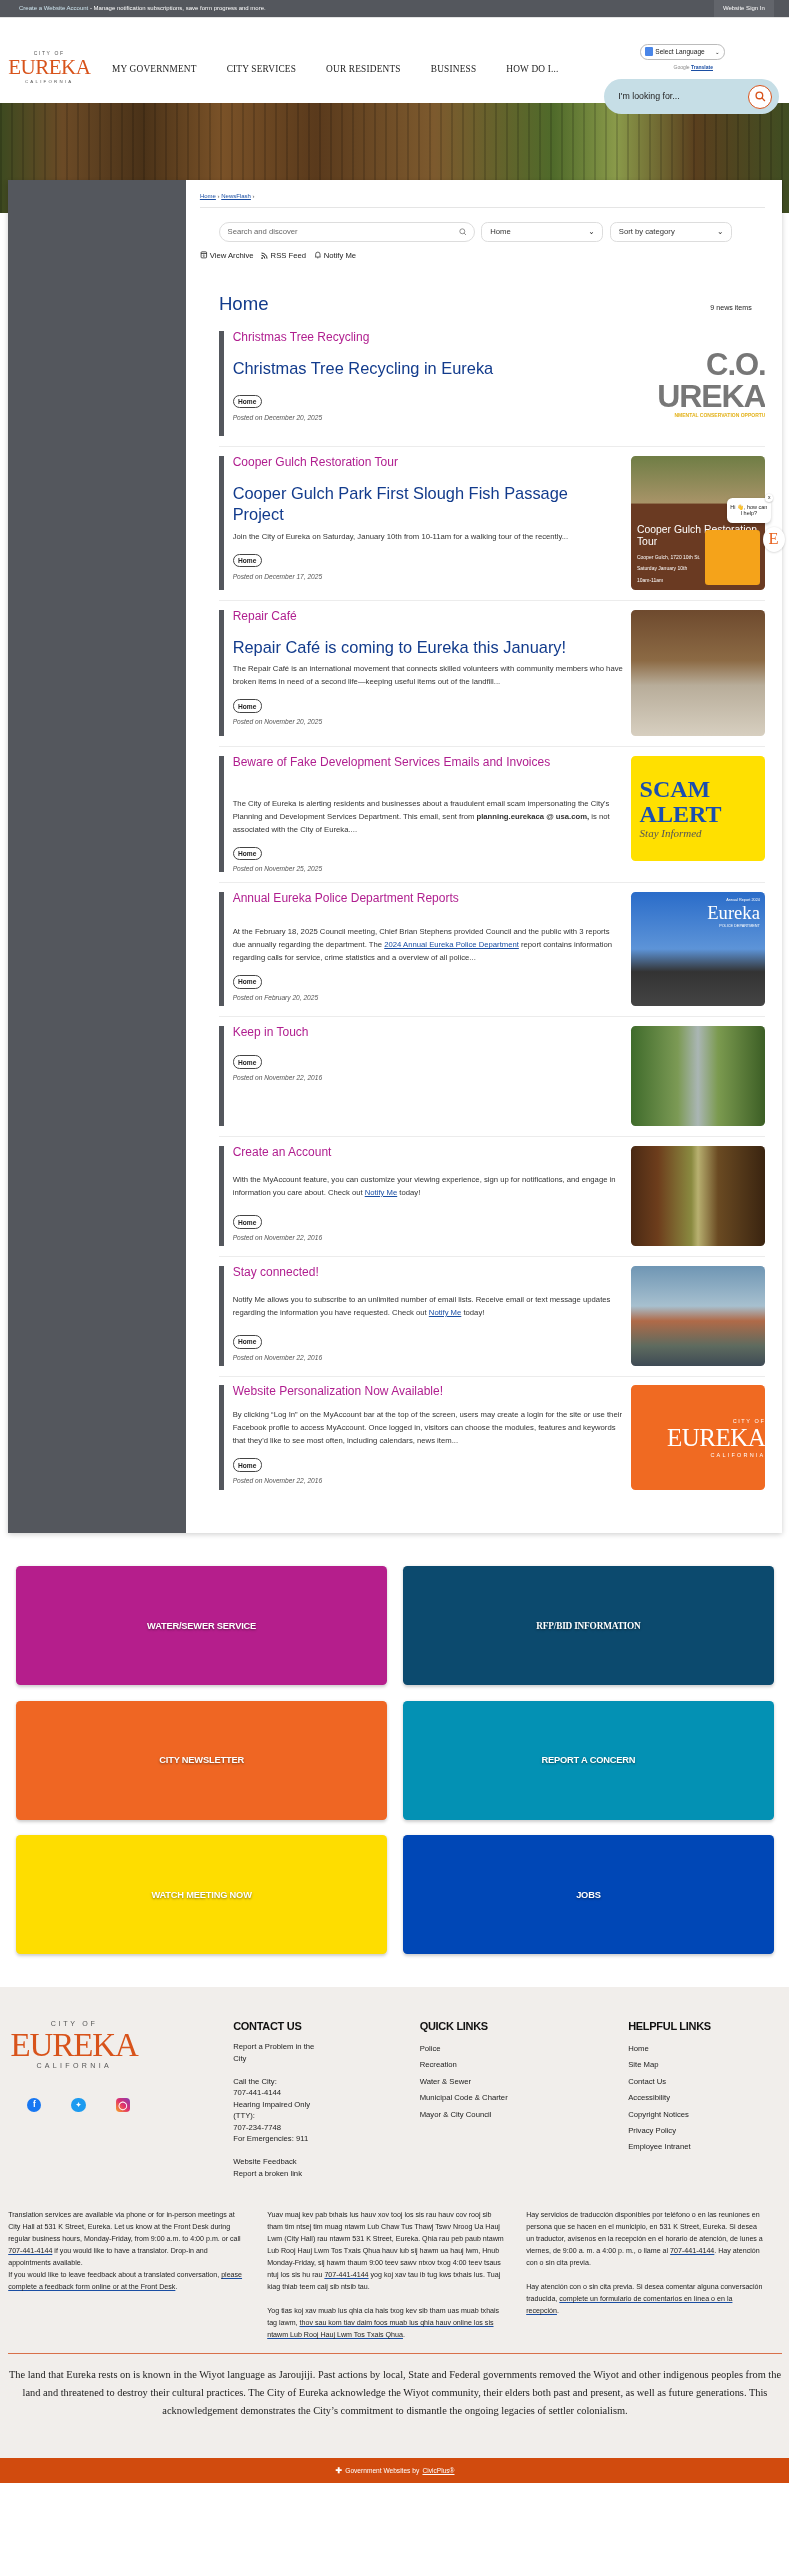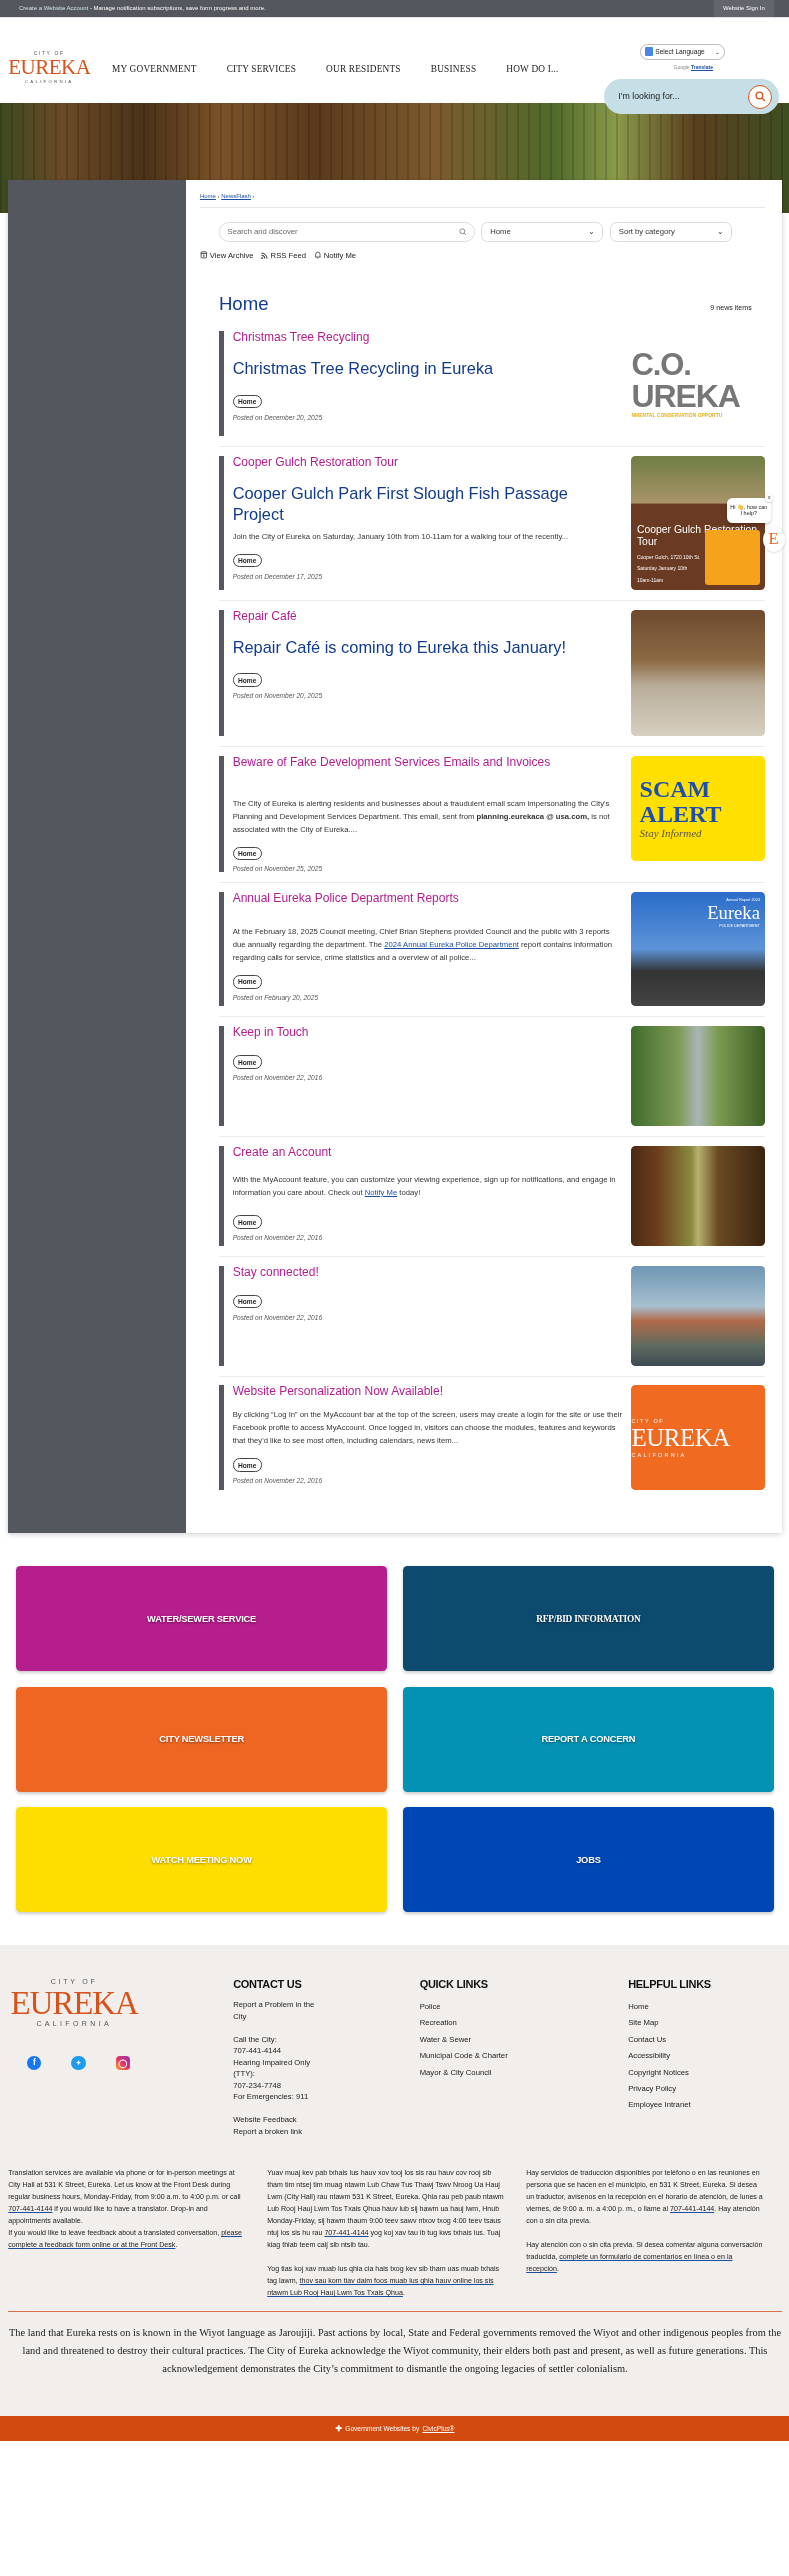--- a/index.html
+++ b/index.html
@@ -52,25 +52,25 @@
   .news-item { display: flex; justify-content: space-between; padding: 8.8px 0 10px; border-bottom: 1.1px solid #ececec; }
   .news-item:last-child { border-bottom: none; }
   .ni-left { border-left: 5px solid #54575d; padding-left: 8.8px; flex: 1; }
   .category { font-size: 12px; color: #b01e8f; margin-top: -1.1px; }
   .headline { font-size: 16.4px; color: #123b8c; line-height: 21px; margin: 14.3px 0 4.4px; }
   .excerpt { font-size: 7.7px; color: #333; line-height: 13px; max-width: 395px; margin-top: 28px; }
   .headline + .excerpt { margin-top: 0; }
   .excerpt .link { color: #1a4ea3; text-decoration: underline; }
   .tag { display: inline-block; margin-top: 11px; border: 1.1px solid #444; border-radius: 6.6px; padding: 2.2px 4.4px; font-size: 6.6px; font-weight: bold; }
   .posted { font-size: 6.6px; color: #555; font-style: italic; margin-top: 5.5px; }
-  .thumb { width: 134px; border-radius: 4.4px; margin-left: 8.2px; position: relative; overflow: hidden; flex-shrink: 0; display: flex; align-items: flex-start; justify-content: center; text-align: center; }
+  .thumb { width: 134px; border-radius: 4.4px; margin-left: 8.2px; position: relative; overflow: hidden; flex-shrink: 0; display: flex; align-items: flex-end; justify-content: center; text-align: center; }
 
   
   .tiles { display: grid; grid-template-columns: 1fr 1fr; gap: 15.4px 16.4px; margin: 33px 16.4px 0; }
-  .tile { height: 105px; border-radius: 4.4px; display: flex; align-items: center; justify-content: center; box-shadow: 0 1.6px 3.3px rgba(0,0,0,0.2); }
+  .tile { height: 119px; border-radius: 4.4px; display: flex; align-items: center; justify-content: center; box-shadow: 0 1.6px 3.3px rgba(0,0,0,0.2); }
   .tile span { color: #fff; font-size: 9.3px; font-weight: bold; text-shadow: 0 1.1px 2.2px rgba(0,0,0,0.45); letter-spacing: -0.2px; }
 
   
   .footer { background: #f1eeeb; margin-top: 33px; padding: 33px 0 0; }
   .fcols { display: flex; padding: 0 8.2px; }
   .fcol-logo { width: 225px; }
   .fcol-logo .logo2 { width: 132px; text-align: center; }
   .logo2 .cityof { font-size: 7.1px; letter-spacing: 2.7px; color: #555; }
   .logo2 .eureka { font-family: "Liberation Serif", serif; font-size: 33px; color: #d8531b; line-height: 34px; letter-spacing: -1.1px; }
   .logo2 .ca { font-size: 7.1px; letter-spacing: 3.3px; color: #555; }
@@ -222,20 +222,21 @@
           <div style="font-size:5px;margin-top:5.5px;">Saturday January 10th</div>
           <div style="font-size:5px;margin-top:5.5px;">10am-11am</div>
           <div style="position:absolute;right:5.5px;top:74px;width:55px;height:55px;background:#f5a31a;border-radius:3.3px;"></div>
         </div>
       </div>
 
       <div class="news-item">
         <div class="ni-left">
           <div class="category">Repair Café</div>
           <div class="headline">Repair Café is coming to Eureka this January!</div>
+          <div class="excerpt">The Repair Café is an international movement that connects skilled volunteers with community members who have broken items in need of a second life—keeping useful items out of the landfill...</div>
           <span class="tag">Home</span>
           <div class="posted">Posted on November 20, 2025</div>
         </div>
         <div class="thumb" style="height:126px;background:linear-gradient(180deg,#6e4a2e 0%,#8c6a44 40%,#b8ad9a 60%,#d7cfc0 100%);"></div>
       </div>
 
       <div class="news-item">
         <div class="ni-left">
           <div class="category">Beware of Fake Development Services Emails and Invoices</div>
           <div class="excerpt"><span>The City of Eureka is alerting residents and businesses about a fraudulent email scam impersonating the City's Planning and Development Services Department. This email, sent from </span><b>planning.eurekaca @ usa.com,</b><span> is not associated with the City of Eureka....</span></div>
@@ -278,20 +279,21 @@
           <div class="excerpt" style="margin-top:14.3px;"><span>With the MyAccount feature, you can customize your viewing experience, sign up for notifications, and engage in information you care about. Check out </span><a class="link">Notify Me</a><span> today!</span></div>
           <span class="tag" style="margin-top:16.4px;">Home</span>
           <div class="posted">Posted on November 22, 2016</div>
         </div>
         <div class="thumb" style="height:100px;background:linear-gradient(90deg,#4a2a14 0%,#6d3d1c 20%,#8a8a40 45%,#b8b070 50%,#6a4a22 65%,#3a2410 100%);"></div>
       </div>
 
       <div class="news-item">
         <div class="ni-left">
           <div class="category">Stay connected!</div>
+          <div class="excerpt" style="margin-top:14.3px;"><span>Notify Me allows you to subscribe to an unlimited number of email lists. Receive email or text message updates regarding the information you have requested. Check out </span><a class="link">Notify Me</a><span> today!</span></div>
           <span class="tag" style="margin-top:16.4px;">Home</span>
           <div class="posted">Posted on November 22, 2016</div>
         </div>
         <div class="thumb" style="height:100px;background:linear-gradient(180deg,#6f96b4 0%,#a7c0cf 40%,#b06a48 55%,#5e6b5f 80%,#3e4a55 100%);"></div>
       </div>
 
       <div class="news-item">
         <div class="ni-left">
           <div class="category">Website Personalization Now Available!</div>
           <div class="excerpt" style="margin-top:10px;">By clicking “Log In” on the MyAccount bar at the top of the screen, users may create a login for the site or use their Facebook profile to access MyAccount. Once logged in, visitors can choose the modules, features and keywords that they'd like to see most often, including calendars, news item...</div>

